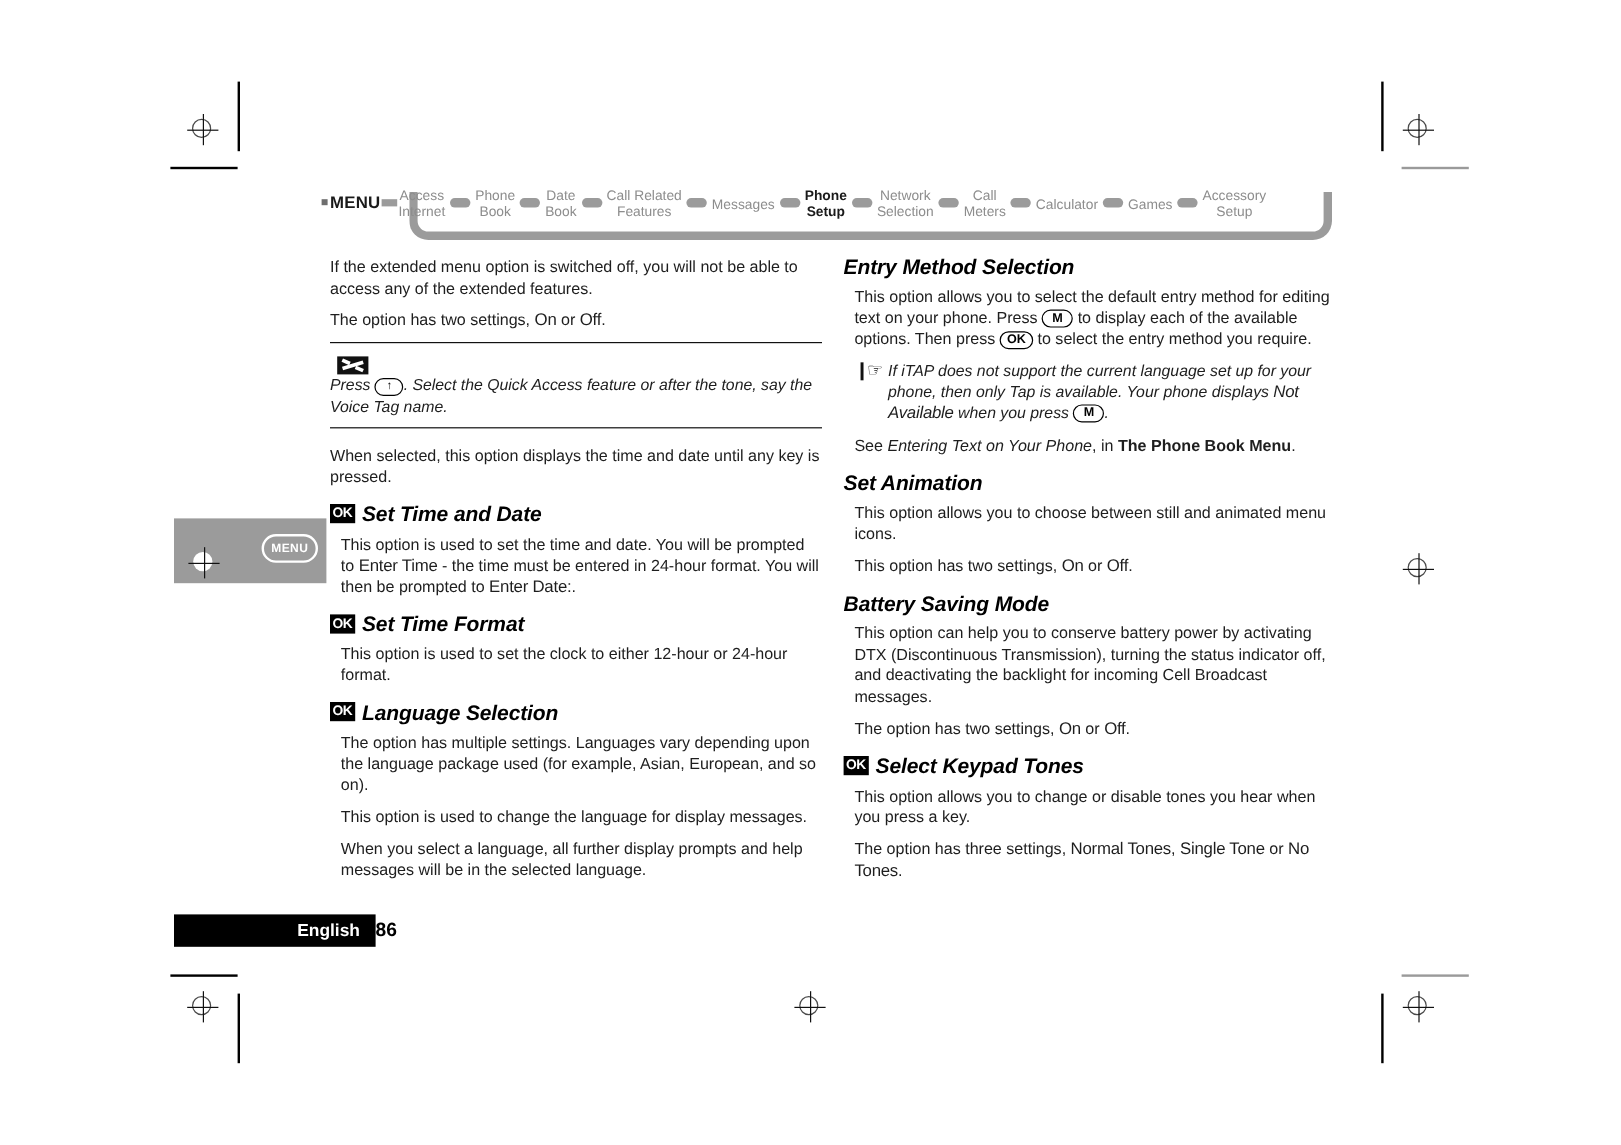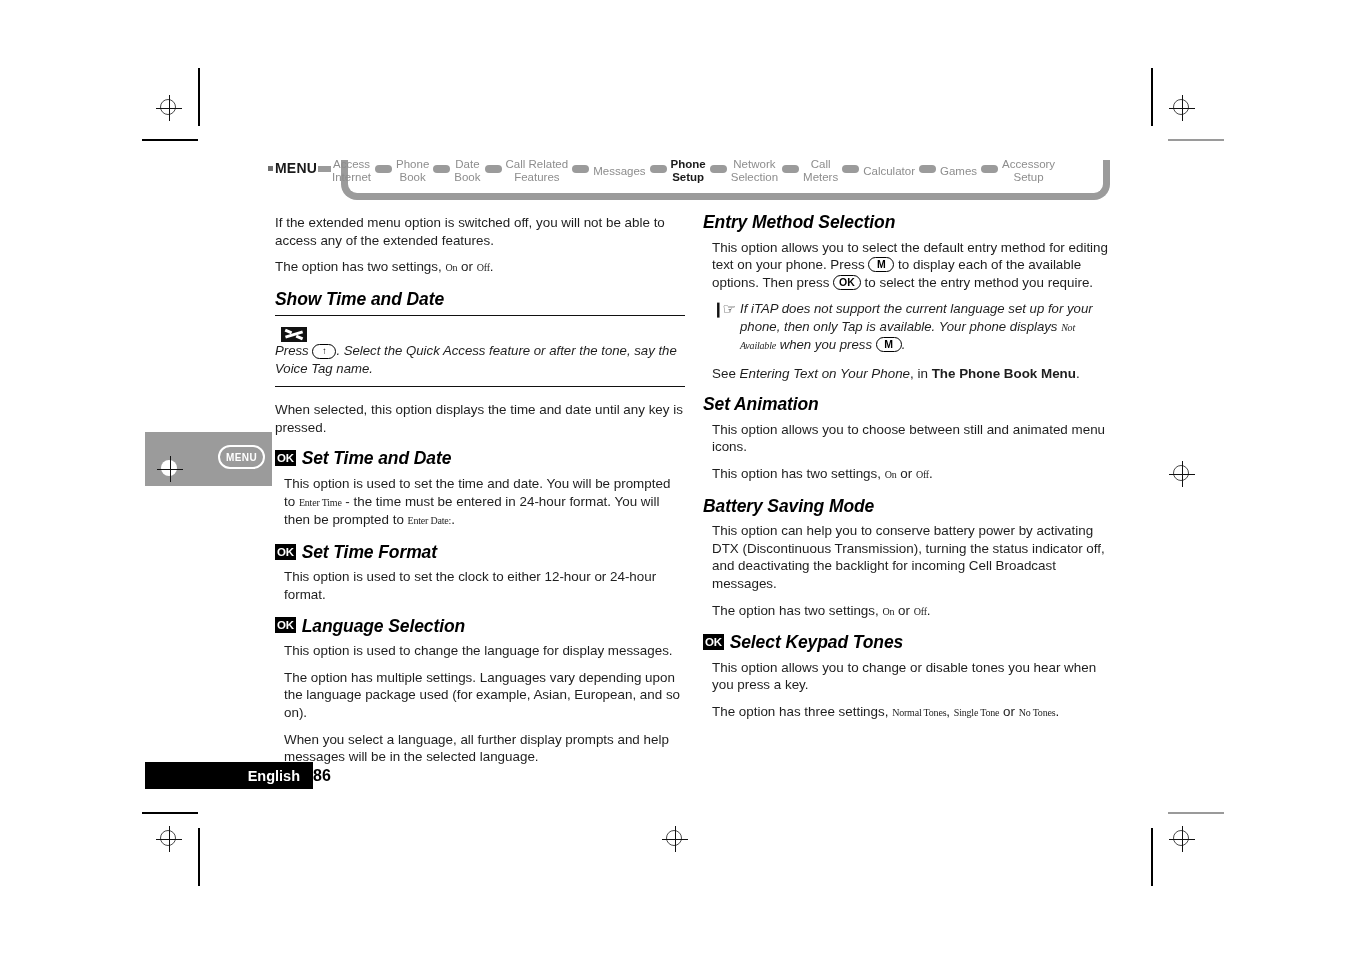--- a/index.html
+++ b/index.html
@@ -205,22 +205,22 @@
     height: 15px;
     padding: 1px 2px 0 2px;
     margin-right: 6px;
     letter-spacing: -0.3px;
     position: relative;
     top: -1px;
   }
 
   
   .lcd {
-    font-family: Liberation Serif, serif;
-    font-size: 10px;
+    font-family: Liberation Sans, sans-serif;
+    font-size: 14px;
     letter-spacing: -0.2px;
     text-align: right;
   }
 
   
   .key {
     display: inline-block;
     border: 1.8px solid #000;
     border-radius: 9px;
     font-size: 10.5px;
@@ -415,23 +415,20 @@
     <div class="nav-item">Accessory<br>Setup</div>
   </div>
 </div>
 
 <div class="col col-left">
 
   <p class="body">If the extended menu option is switched off, you will not be able to access any of the extended features.</p>
 
   <p class="body"><span>The option has two settings, </span><span class="lcd">On</span><span> or </span><span class="lcd">Off</span><span>.</span></p>
 
-  <h2 class="sec">
-    <span class="title">Show Time and Date</span>
-  </h2>
 
   <div class="note-box">
     <div class="bolt-icon">
       <div class="b1"></div>
         <div class="b2"></div>
         <div class="b3"></div>
     </div>
     <div class="note-text"><span>Press </span><span class="key small">↑</span><span>. Select the Quick Access feature or after the tone, say the Voice Tag name.</span></div>
   </div>
 
@@ -446,22 +443,22 @@
   <h2 class="sec">
     <span class="ok-badge">OK</span>
     <span class="title">Set Time Format</span>
   </h2>
   <p class="body indent">This option is used to set the clock to either 12-hour or 24-hour format.</p>
 
   <h2 class="sec">
     <span class="ok-badge">OK</span>
     <span class="title">Language Selection</span>
   </h2>
+  <p class="body indent">The option has multiple settings. Languages vary depending upon the language package used (for example, Asian, European, and so on).</p>
   <p class="body indent">This option is used to change the language for display messages.</p>
-  <p class="body indent">The option has multiple settings. Languages vary depending upon the language package used (for example, Asian, European, and so on).</p>
   <p class="body indent">When you select a language, all further display prompts and help messages will be in the selected language.</p>
 
 </div>
 
 <div class="col col-right">
 
   <h2 class="sec first">
     <span class="title">Entry Method Selection</span>
   </h2>
   <p class="body indent"><span>This option allows you to select the default entry method for editing text on your phone. Press </span><span class="key">M</span><span> to display each of the available options. Then press </span><span class="key">OK</span><span> to select the entry method you require.</span></p>

